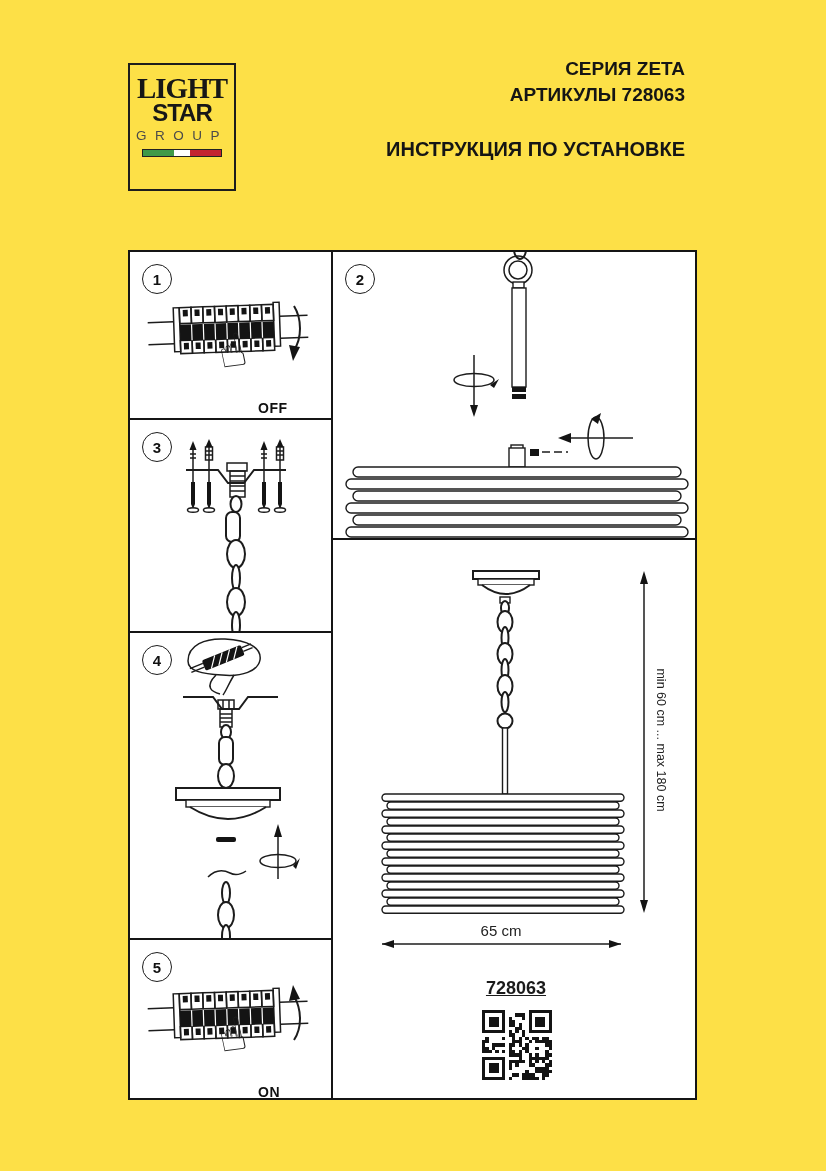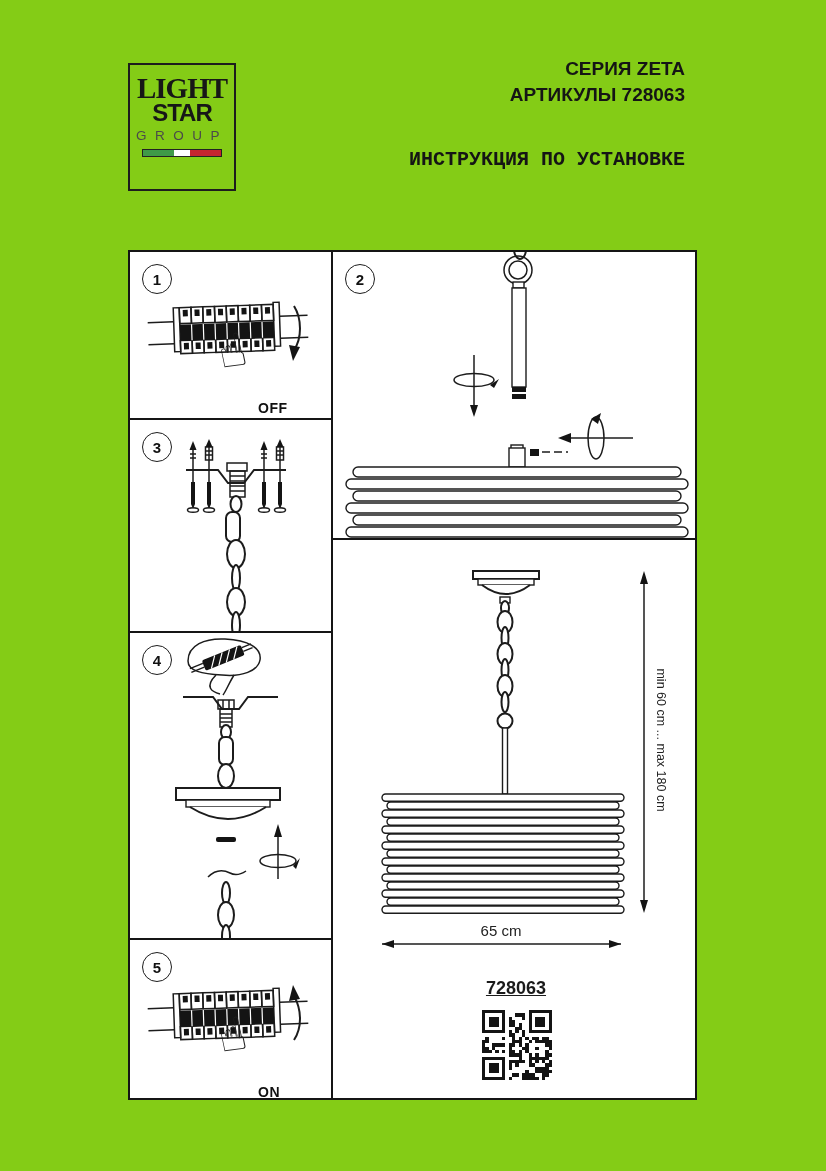--- a/index.html
+++ b/index.html
@@ -1,33 +1,33 @@
 <!DOCTYPE html>
 <html><head>
 <meta charset="utf-8">
 <style>
   html,body{margin:0;padding:0;background:#fff;}
-  .page{position:relative;width:826px;height:1171px;background:#84cc16;overflow:hidden;
+  .page{position:relative;width:826px;height:1171px;background:#fde047;overflow:hidden;
         font-family:"Liberation Sans","DejaVu Sans",sans-serif;color:#111;}
 
   
   .logo-box{position:absolute;left:128px;top:63px;width:108px;height:128px;
             border:2px solid #1d1d1d;box-sizing:border-box;text-align:center;padding-top:10px;}
   .logo-light{font-family:"Liberation Serif","DejaVu Serif",serif;font-weight:700;
               font-size:29px;line-height:.92;letter-spacing:-1px;color:#171717;}
   .logo-star{font-family:Liberation Sans, sans-serif;font-weight:700;
              font-size:24px;line-height:.95;letter-spacing:-1px;color:#171717;}
   .logo-group{font-size:13.5px;letter-spacing:8.5px;margin-top:4px;color:#4a4a4a;}
   .logo-flag{width:80px;height:8px;margin:6px auto 0;display:flex;border:1px solid #222;box-sizing:border-box;}
   .logo-flag span{height:100%;}
   .flag-g{width:40%;} .flag-w{width:20%;} .flag-r{width:40%;}
 
   .header-text{position:absolute;right:141px;top:56px;text-align:right;}
   .hdr-series,.hdr-articles{font-weight:700;font-size:19px;line-height:26px;color:#151515;}
-  .hdr-title{margin-top:40px;font-weight:700;font-size:20px;line-height:24px;color:#151515;font-family:Liberation Mono, monospace;}
+  .hdr-title{margin-top:29px;font-weight:700;font-size:20px;line-height:24px;color:#151515;}
 
   
   .grid{position:absolute;left:128px;top:250px;width:569px;height:850px;
         border:2px solid #151515;box-sizing:border-box;}
   .panel{position:absolute;box-sizing:border-box;background:#fff;}
   .p1{left:0;top:0;width:203px;height:168px;border-right:2px solid #151515;border-bottom:2px solid #151515;}
   .p3{left:0;top:168px;width:203px;height:213px;border-right:2px solid #151515;border-bottom:2px solid #151515;}
   .p4{left:0;top:381px;width:203px;height:307px;border-right:2px solid #151515;border-bottom:2px solid #151515;}
   .p5{left:0;top:688px;width:203px;height:158px;border-right:2px solid #151515;}
   .p2{left:203px;top:0;width:362px;height:288px;border-bottom:2px solid #151515;}

